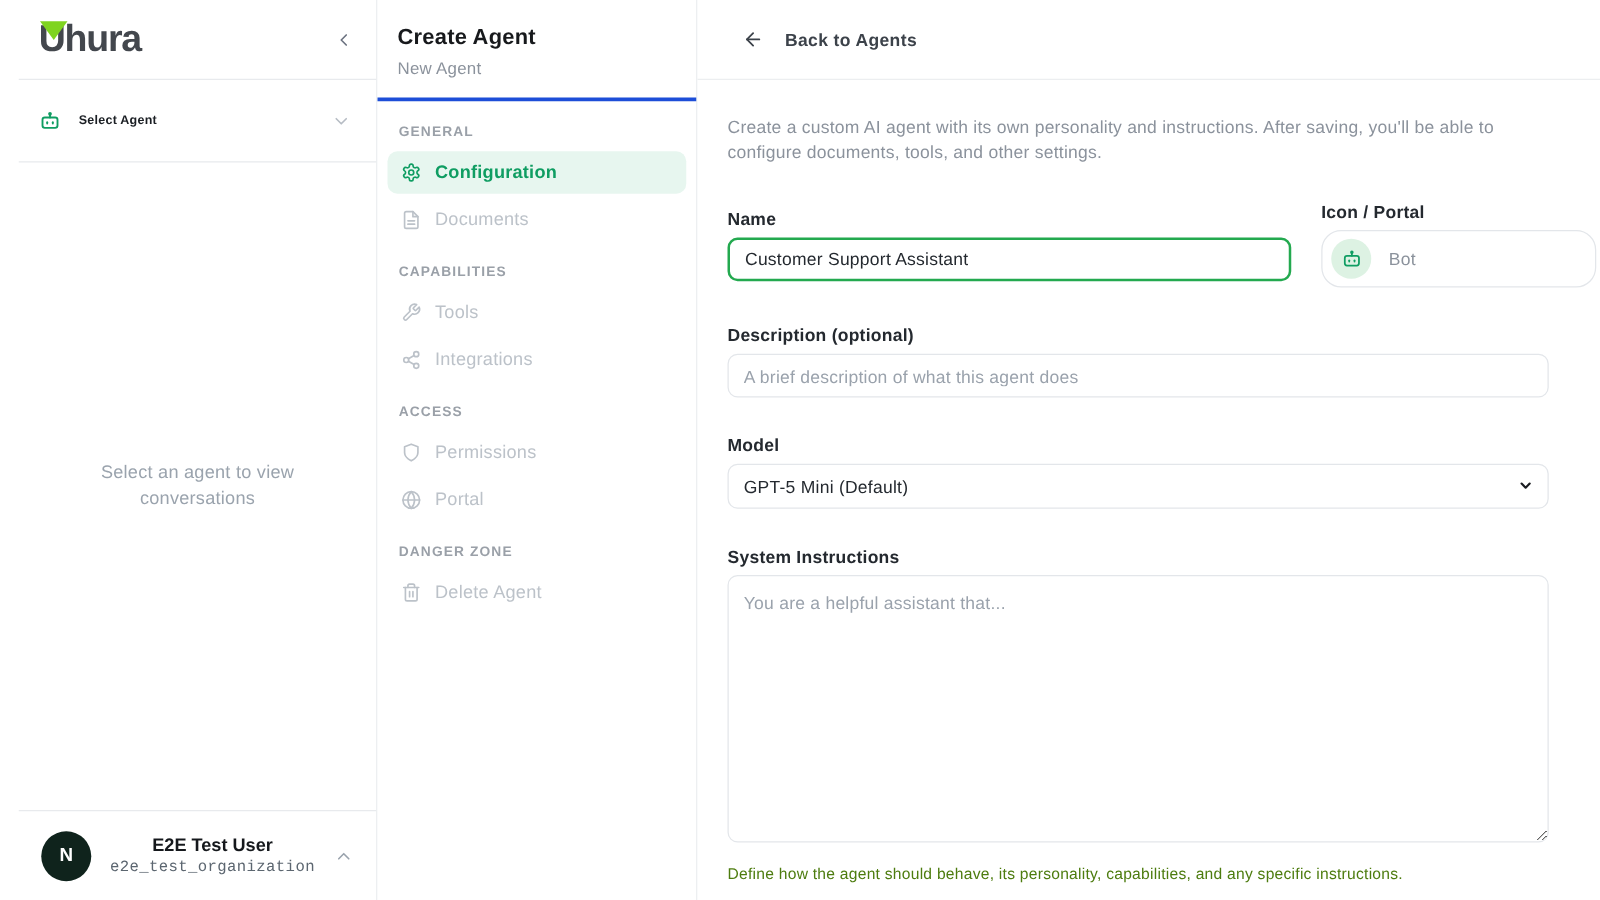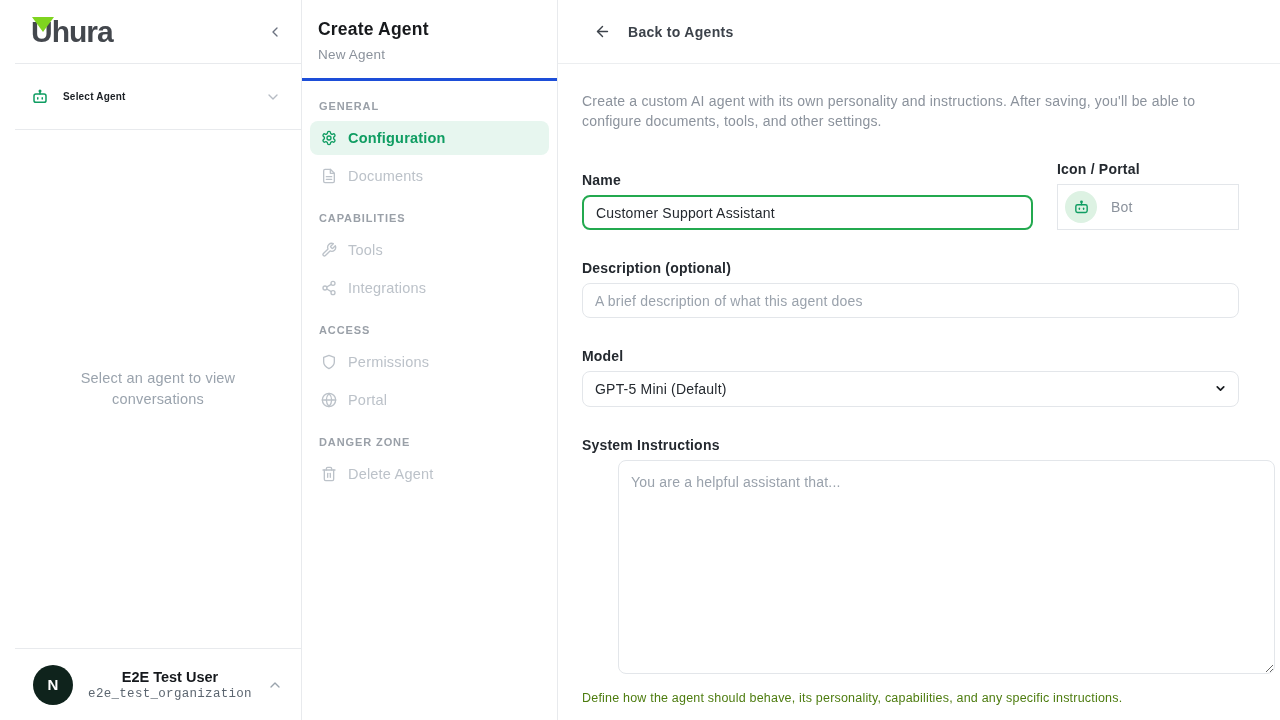--- a/index.html
+++ b/index.html
@@ -55,33 +55,33 @@
   .back-btn { display: flex; align-items: center; gap: 17px; background: none; border: none; padding: 0; cursor: pointer; font-family: inherit; font-size: 14px; font-weight: 700; color: #3c424a; letter-spacing: .3px; }
 
   .content { padding: 27px 41px 0 24px; }
   .intro { margin: 0 0 30px; font-size: 14px; line-height: 20px; color: #8b929c; letter-spacing: .2px; }
 
   .field label { display: block; font-size: 14px; font-weight: 700; color: #24292f; margin-bottom: 7px; letter-spacing: .2px; }
   .input { width: 100%; border: 1px solid #e3e6ea; border-radius: 8px; background: #fff; font-family: inherit; font-size: 14px; color: #24292f; padding: 0 12px; height: 35px; outline: none; letter-spacing: .2px; }
   .input::placeholder { color: #9aa2ac; }
   .input.focused { border: 2px solid var(--focus); }
 
-  .row { display: flex; gap: 24px; margin-bottom: 30px; align-items: flex-end; }
+  .row { display: flex; gap: 24px; margin-bottom: 30px; align-items: center; }
   .grow { flex: 1; min-width: 0; }
   .icon-field { width: 182px; flex: 0 0 182px; }
-  .icon-picker { width: 182px; height: 46px; display: flex; align-items: center; gap: 14px; padding: 0 7px; border: 1px solid #e3e6ea; border-radius: 0; background: #fff; cursor: pointer; font-family: inherit; }
+  .icon-picker { width: 220px; height: 46px; display: flex; align-items: center; gap: 14px; padding: 0 7px; border: 1px solid #e3e6ea; border-radius: 16px; background: #fff; cursor: pointer; font-family: inherit; }
   .icon-circle { width: 32px; height: 32px; border-radius: 50%; background: #ddf2e3; color: var(--accent); display: flex; align-items: center; justify-content: center; }
   .icon-name { font-size: 14px; color: #8b929c; letter-spacing: .2px; }
 
   .field { margin-bottom: 30px; }
   .select-wrap { position: relative; }
   select.input { appearance: none; -webkit-appearance: none; height: 36px; cursor: pointer; }
   .select-chevron { position: absolute; right: 12px; top: 11px; pointer-events: none; color: #1a1d21; }
 
-  .textarea { height: 214px; padding: 11px 12px; resize: vertical; line-height: 20px; margin-left: 36px; }
+  .textarea { height: 214px; padding: 11px 12px; resize: vertical; line-height: 20px; }
   .helper { margin-top: 13px; font-size: 12.5px; color: #4d7c0f; letter-spacing: .2px; }
 </style>
 </head>
 <body>
 
 <aside class="sidebar">
   <div class="sb-head">
     <div class="logo">
       <span class="logo-text">Uhura</span>
       <span class="logo-tri"></span>

